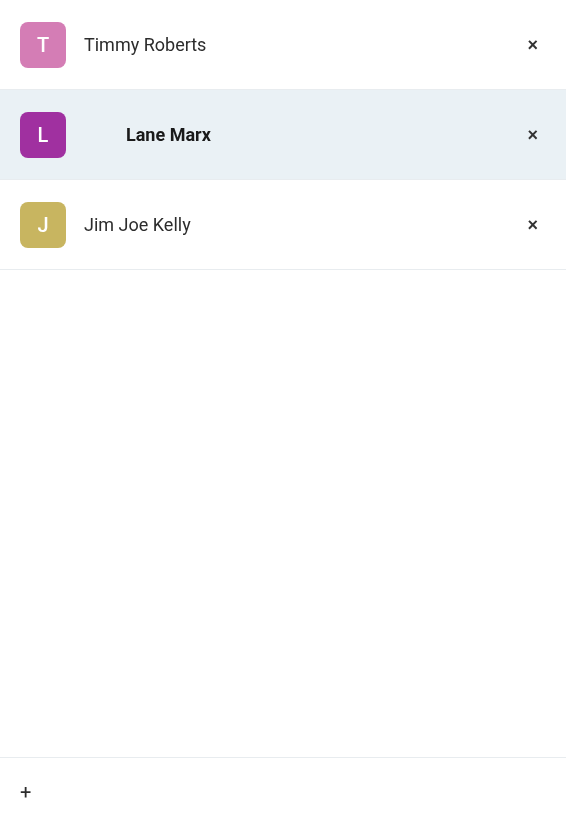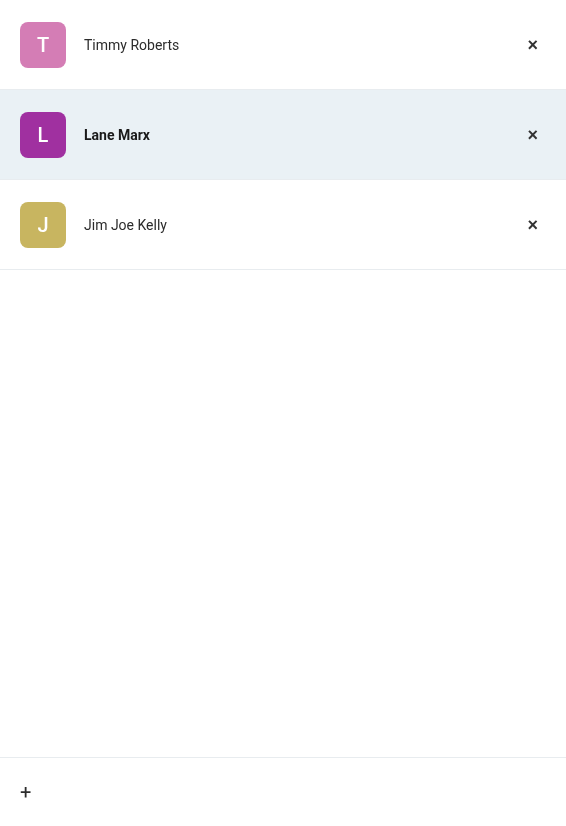--- a/index.html
+++ b/index.html
@@ -45,27 +45,28 @@
       justify-content: center;
       font-size: 20px;
       font-weight: 500;
       color: #ffffff;
       flex-shrink: 0;
       margin-right: 18px;
     }
 
     .operator-name {
       flex: 1;
-      font-size: 14px;
+      font-size: 18px;
       color: #2c2c2c;
     }
 
     .operator-row.highlighted .operator-name {
       font-weight: 700;
       color: #1a1a1a;
+      margin-left: 42px;
     }
 
     .remove-btn {
       background: none;
       border: none;
       cursor: pointer;
       font-size: 18px;
       color: #333333;
       padding: 4px 8px;
       line-height: 1;

